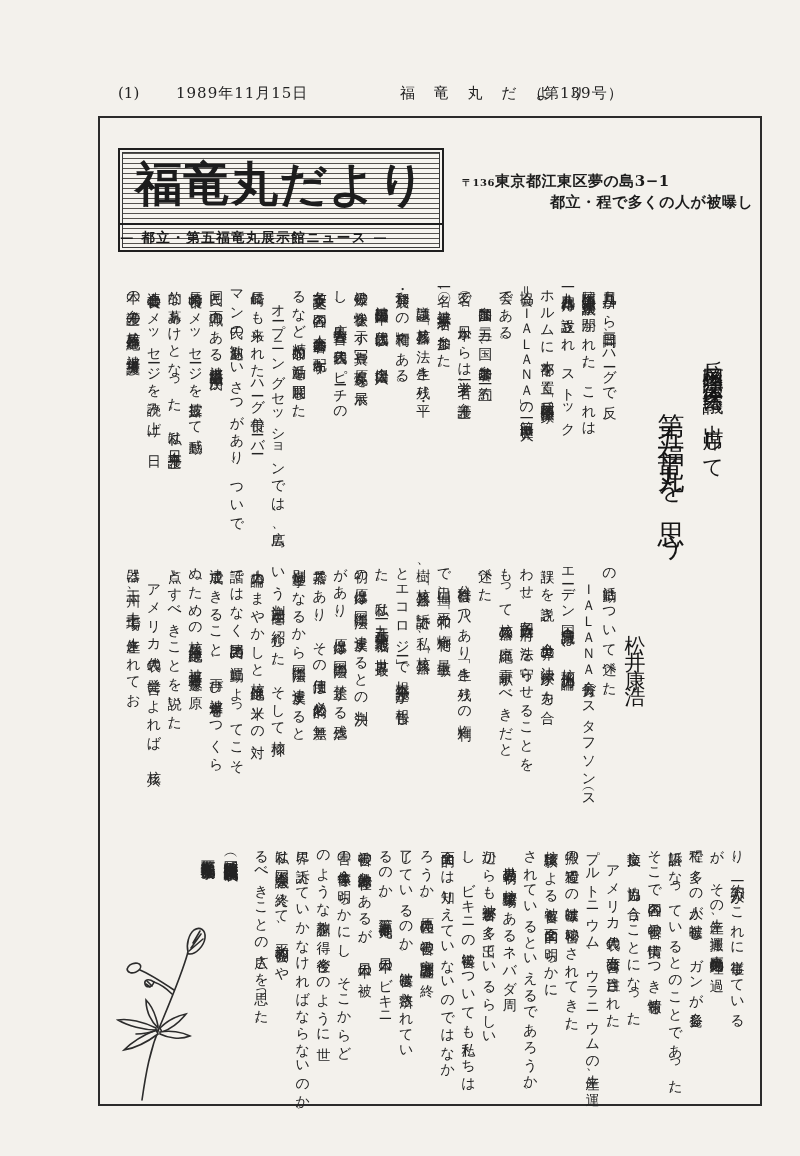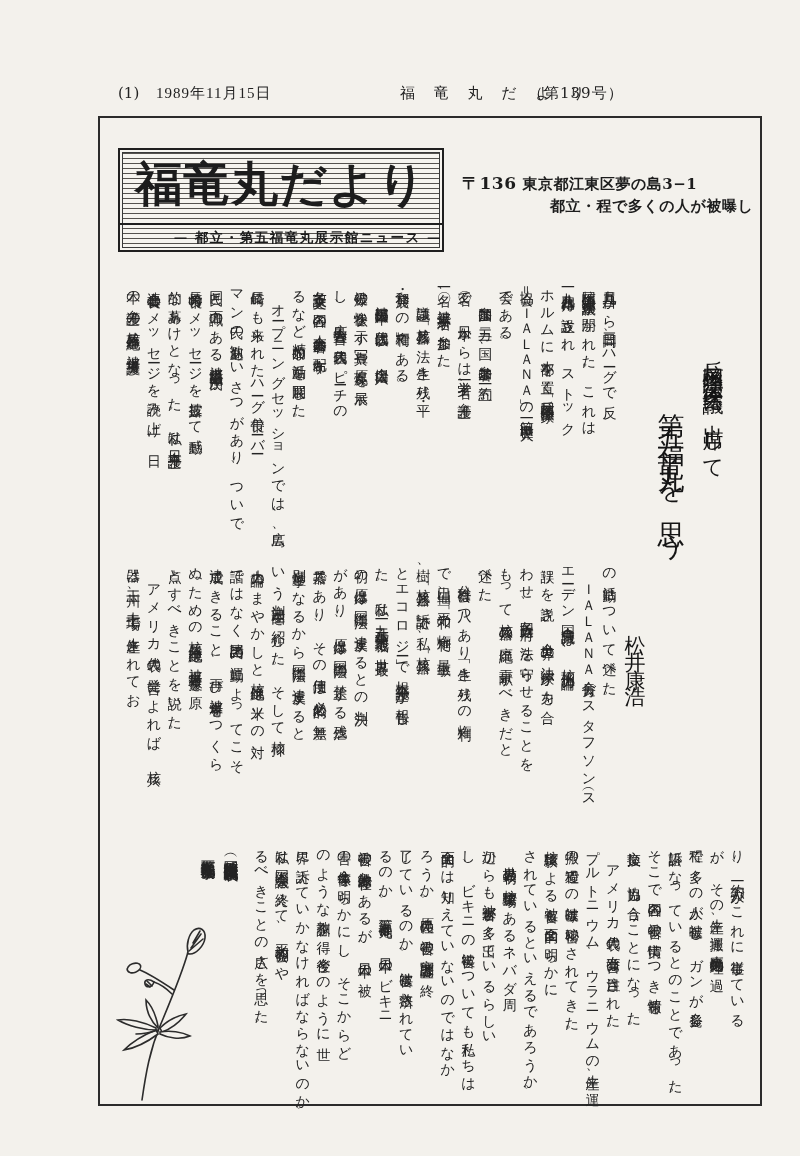--- a/index.html
+++ b/index.html
@@ -7,43 +7,43 @@
     width:800px;height:1156px;position:relative;overflow:hidden;
     background:#f3f1ec;
     font-family:"DejaVu Serif","Liberation Serif",serif;
     color:#262626;
   }
 
   
   .runhead{position:absolute;top:84px;left:0;width:800px;height:22px;font-size:15px;color:#222;}
   .runhead span{position:absolute;white-space:nowrap;}
   .rh-page{left:118px;}
-  .rh-date{left:156px;letter-spacing:1px;font-family:Liberation Serif, serif;}
+  .rh-date{left:176px;letter-spacing:1px;}
   .rh-title{left:372px;letter-spacing:7px;margin-left:28px;}
   .rh-issue{left:528px;letter-spacing:1px;}
 
   
   .frame{position:absolute;left:98px;top:116px;width:660px;height:986px;border:2px solid #2b2b2b;background:transparent;}
 
   
   .masthead{position:absolute;left:118px;top:148px;width:322px;height:100px;border:2px solid #1f1f1f;background:#f6f4ef;}
   .masthead-inner{position:absolute;left:2px;top:2px;right:2px;bottom:2px;border:1px solid #3a3a3a;
     background:repeating-linear-gradient(to bottom,#55524e 0px,#55524e 1px,transparent 1px,transparent 5px);}
   .masthead-logo{position:absolute;left:0;top:2px;width:100%;text-align:center;
     font-size:47px;font-weight:bold;color:#1c1c1c;letter-spacing:1px;line-height:64px;white-space:nowrap;}
   .masthead-strip{position:absolute;left:0;bottom:0;width:100%;height:25px;border-top:2px solid #1f1f1f;}
-  .masthead-sub{position:absolute;left:0;bottom:3px;width:100%;text-align:right;
+  .masthead-sub{position:absolute;left:0;bottom:3px;width:100%;text-align:left;
     font-size:13.5px;font-weight:bold;color:#1c1c1c;letter-spacing:1.5px;white-space:nowrap;}
 
   
   .publisher{position:absolute;left:462px;top:158px;width:300px;color:#1d1d1d;}
   .pub-name{font-size:17px;font-weight:bold;letter-spacing:1.5px;white-space:nowrap;}
   .pub-line{font-size:15px;font-weight:bold;letter-spacing:0.5px;white-space:nowrap;}
   .pub-addr1{margin-top:14px;}
-  .pub-zip{font-size:17px;margin-right:6px;}
+  .pub-zip{font-size:10px;margin-right:0;}
   .pub-addr2{margin-top:2px;padding-left:88px;}
   .pub-phone{margin-top:2px;padding-left:116px;letter-spacing:2px;}
   .band{position:absolute;writing-mode:vertical-rl;line-height:20.7px;font-size:14px;letter-spacing:1.4px;color:#242424;}
   .band p{margin:0;white-space:nowrap;}
   .band1{left:120px;top:280px;width:500px;height:262px;}
   .band2{left:120px;top:558px;width:500px;height:284px;letter-spacing:2px;}
   .band3{left:248px;top:840px;width:500px;height:262px;}
   .credit{left:194px;top:848px;width:48px;height:272px;font-size:15px;line-height:23px;letter-spacing:0.5px;}
 
   .title-col{position:absolute;writing-mode:vertical-rl;white-space:nowrap;color:#151515;}

